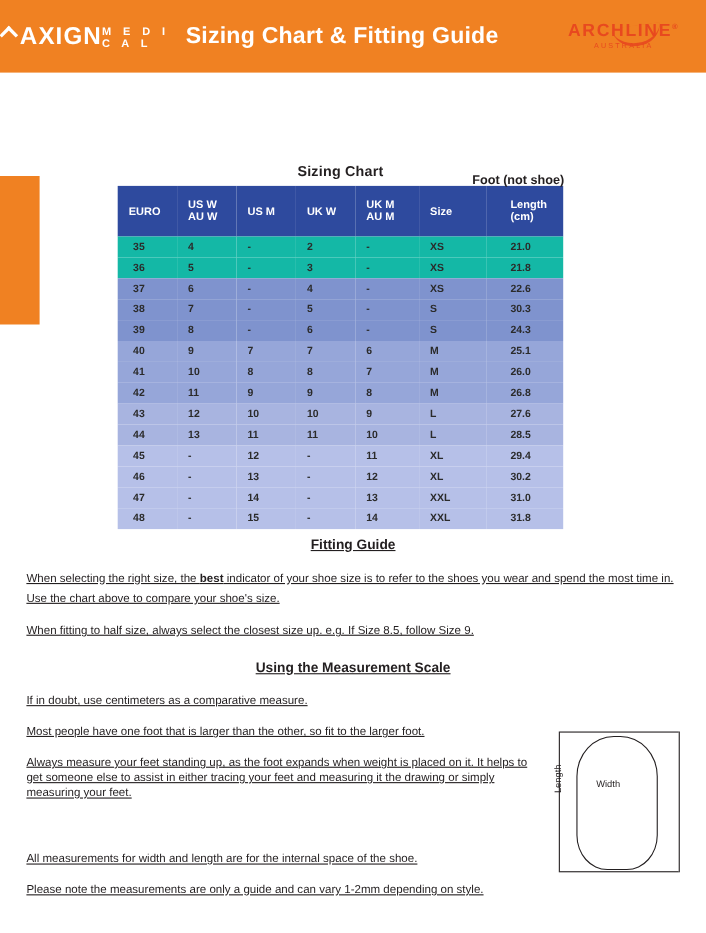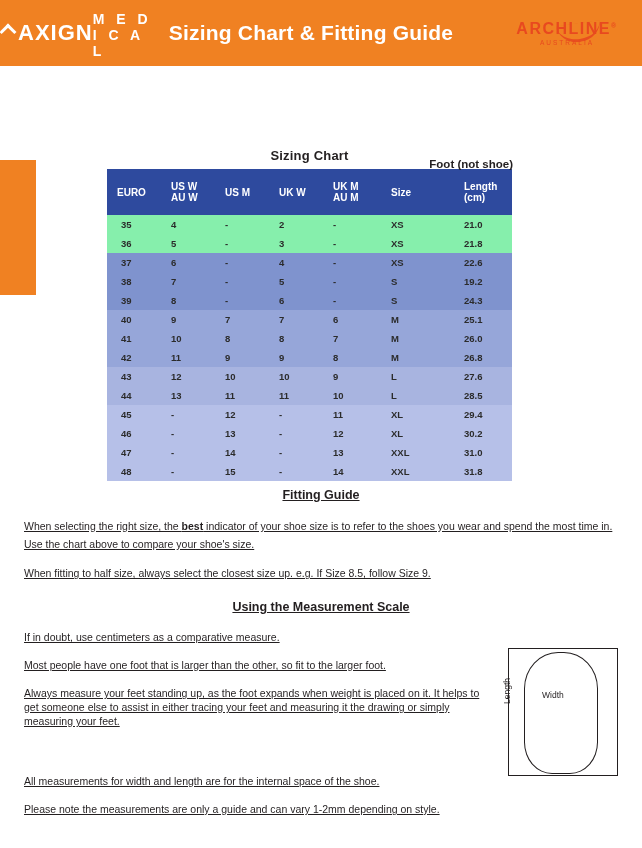--- a/index.html
+++ b/index.html
@@ -50,21 +50,21 @@
   .logo-left .brand .chev:before {
     content: "";
     position: absolute;
     left: 2px; top: 0px;
     width: 9px; height: 9px;
     border-left: 3px solid #ffffff;
     border-top: 3px solid #ffffff;
     transform: rotate(45deg);
   }
   .logo-left .sub {
-    font-size: 14px;
+    font-size: 10px;
     letter-spacing: 4px;
     margin-top: 3px;
     font-weight: bold;
   }
   .header-title {
     flex: 1;
     text-align: center;
     color: #ffffff;
     font-size: 21px;
     font-weight: bold;
@@ -177,21 +177,21 @@
     padding: 0 0 0 10px;
     height: 19px;
     vertical-align: middle;
   }
   table.sizing td.lencol {
     padding-left: 22px;
   }
   table.sizing td.euro {
     padding-left: 14px;
   }
-  tr.band0 td { background: #86efac; }
+  tr.band0 td { background: #14b8a6; }
   tr.band1 td { background: #7f93ce; }
   tr.band2 td { background: #96a6d9; }
   tr.band3 td { background: #a8b4e0; }
   tr.band4 td { background: #b6c0e8; }
 
   
   .section-title {
     text-align: center;
     font-size: 12.5px;
     font-weight: bold;
@@ -207,21 +207,21 @@
     top: 488px;
     width: 594px;
     text-decoration: underline;
   }
   .block { margin-bottom: 12px; }
 
   
   .foot-diagram {
     position: absolute;
     left: 498px;
-    top: 648px;
+    top: 665px;
     width: 120px;
     height: 128px;
   }
   .foot-box {
     position: absolute;
     left: 10px;
     top: 0;
     width: 108px;
     height: 128px;
     border-left: 1px solid #231f20;
@@ -346,21 +346,21 @@
         <td>XS</td>
         <td class="lencol">22.6</td>
       </tr>
       <tr class="band1">
         <td class="euro">38</td>
         <td>7</td>
         <td>-</td>
         <td>5</td>
         <td>-</td>
         <td>S</td>
-        <td class="lencol">19.2</td>
+        <td class="lencol">30.3</td>
       </tr>
       <tr class="band1">
         <td class="euro">39</td>
         <td>8</td>
         <td>-</td>
         <td>6</td>
         <td>-</td>
         <td>S</td>
         <td class="lencol">24.3</td>
       </tr>

